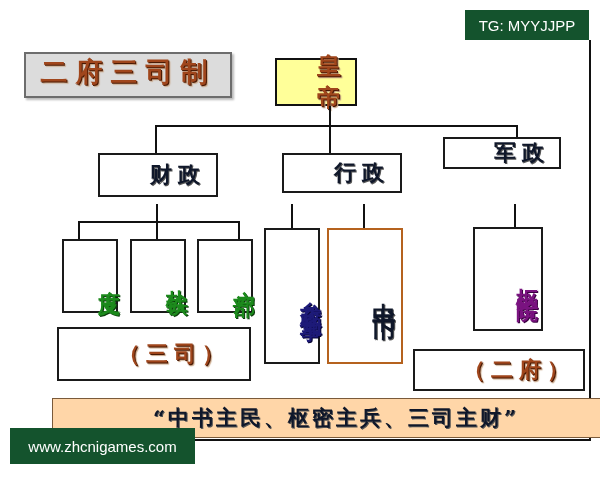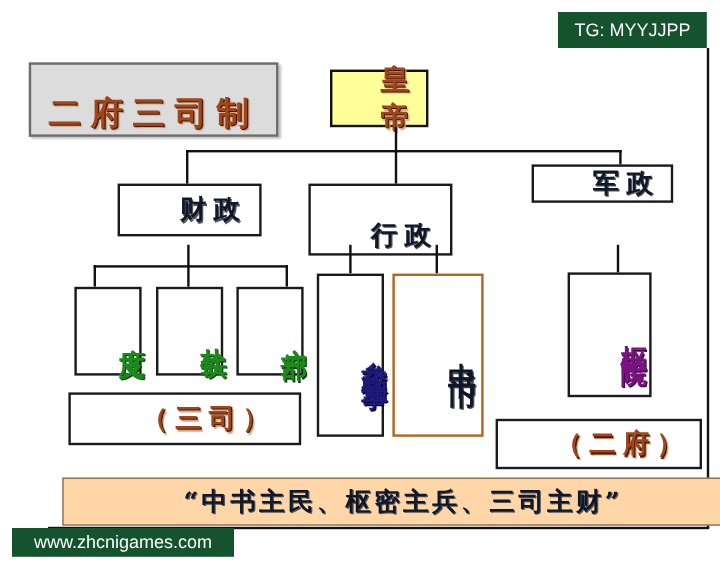--- a/index.html
+++ b/index.html
@@ -19,21 +19,21 @@
     .navy { color: #1d1a78; text-shadow: 1px 1px 0 #050333; }
     .purple { color: #7a1380; text-shadow: 1px 1px 0 #3a0040; }
     .black { color: #0f172a; text-shadow: 1px 1px 0 #555; }
     .watermark { position: absolute; background: #14532d; color: #ffffff;
       font-family: "Liberation Sans", "DejaVu Sans", sans-serif; font-size: 15px;
       display: flex; align-items: center; justify-content: center; }
   </style>
 </head>
 <body>
 
-<div class="abs" style="left:24px;top:52px;width:208px;height:62px;background:#dcdcdc;border:2px solid #6d6d6d;box-shadow:2px 2px 2px #bbb;display:flex;align-items:flex-end;justify-content:center;">
+<div class="abs" style="left:24px;top:52px;width:208px;height:46px;background:#dcdcdc;border:2px solid #6d6d6d;box-shadow:2px 2px 2px #bbb;display:flex;align-items:flex-start;justify-content:center;">
   <span class="cjk brown" style="font-size:27px;letter-spacing:8px;">二府三司制</span>
 </div>
 
 <div class="watermark" style="left:465px;top:10px;width:124px;height:30px;">TG: MYYJJPP</div>
 
 <div class="line" style="left:589px;top:40px;width:2px;height:400px;"></div>
 <div class="line" style="left:40px;top:439px;width:551px;height:2px;"></div>
 
 <div class="box" style="left:275px;top:58px;width:82px;height:48px;background:#ffff99;border:2px solid #111;">
   <span class="cjk brown" style="font-size:24px;letter-spacing:8px;">皇帝</span>
@@ -41,21 +41,21 @@
 
 <div class="line" style="left:329px;top:106px;width:2px;height:20px;"></div>
 <div class="line" style="left:155px;top:125px;width:363px;height:2px;"></div>
 <div class="line" style="left:155px;top:125px;width:2px;height:30px;"></div>
 <div class="line" style="left:329px;top:125px;width:2px;height:30px;"></div>
 <div class="line" style="left:516px;top:125px;width:2px;height:30px;"></div>
 
 <div class="box" style="left:98px;top:153px;width:120px;height:44px;">
   <span class="cjk black" style="font-size:22px;">财政</span>
 </div>
-<div class="box" style="left:257px;top:153px;width:120px;height:60px;align-items:flex-end;">
+<div class="box" style="left:282px;top:153px;width:120px;height:40px;">
   <span class="cjk black" style="font-size:22px;">行政</span>
 </div>
 <div class="box" style="left:443px;top:137px;width:118px;height:32px;text-align:right;">
   <span class="cjk black" style="font-size:22px;">军政</span>
 </div>
 
 <div class="line" style="left:156px;top:204px;width:2px;height:18px;"></div>
 <div class="line" style="left:78px;top:221px;width:162px;height:2px;"></div>
 <div class="line" style="left:78px;top:221px;width:2px;height:18px;"></div>
 <div class="line" style="left:156px;top:221px;width:2px;height:18px;"></div>
@@ -64,21 +64,21 @@
 <div class="box" style="left:62px;top:239px;width:56px;height:74px;">
   <span class="cjk green vert" style="font-size:22px;">度支</span>
 </div>
 <div class="box" style="left:130px;top:239px;width:56px;height:74px;">
   <span class="cjk green vert" style="font-size:22px;">盐铁</span>
 </div>
 <div class="box" style="left:197px;top:239px;width:56px;height:74px;">
   <span class="cjk green vert" style="font-size:22px;">户部</span>
 </div>
 
-<div class="box" style="left:57px;top:327px;width:194px;height:44px;">
+<div class="box" style="left:57px;top:327px;width:194px;height:54px;">
   <span class="cjk brown" style="font-size:22px;letter-spacing:6px;">（三司）</span>
 </div>
 
 <div class="line" style="left:291px;top:204px;width:2px;height:24px;"></div>
 <div class="line" style="left:363px;top:204px;width:2px;height:24px;"></div>
 
 <div class="box" style="left:264px;top:228px;width:56px;height:136px;">
   <span class="cjk navy vert" style="font-size:22px;letter-spacing:6px;">参政知事</span>
 </div>
 
@@ -93,13 +93,13 @@
 </div>
 
 <div class="box" style="left:385px;top:349px;width:172px;height:42px;margin-left:28px;">
   <span class="cjk brown" style="font-size:22px;letter-spacing:6px;">（二府）</span>
 </div>
 
 <div class="abs" style="left:52px;top:398px;width:568px;height:40px;background:#ffd6a8;border:1px solid #7a5a3a;display:flex;align-items:center;justify-content:center;">
   <span class="cjk black" style="font-size:21px;letter-spacing:3px;">“中书主民、枢密主兵、三司主财”</span>
 </div>
 
-<div class="watermark" style="left:10px;top:440px;width:185px;height:24px;">www.zhcnigames.com</div>
+<div class="watermark" style="left:10px;top:428px;width:185px;height:36px;">www.zhcnigames.com</div>
 
 </body></html>

